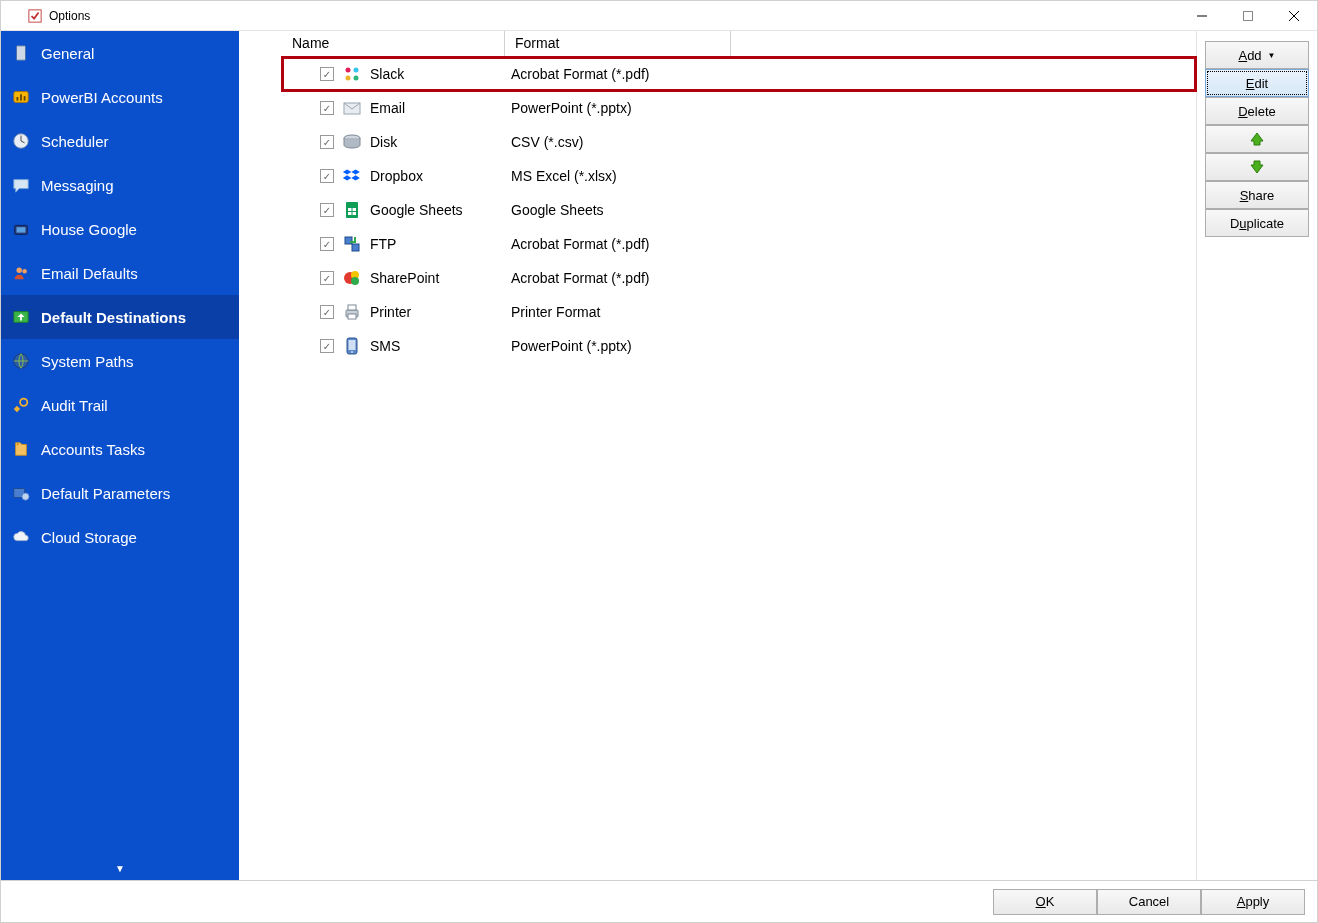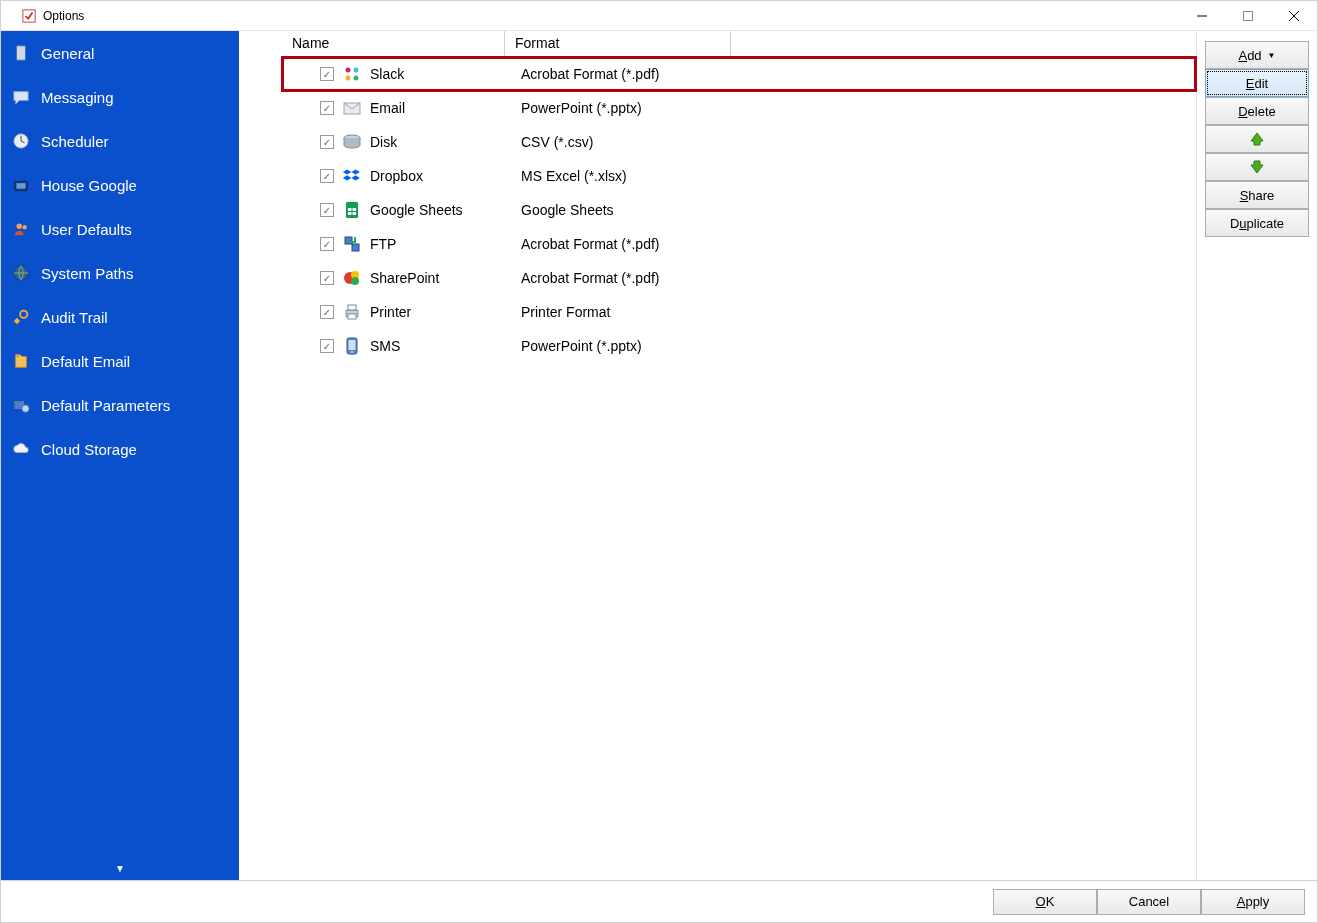--- a/index.html
+++ b/index.html
@@ -1,19 +1,19 @@
 <!DOCTYPE html>
 <html><head>
 <meta charset="utf-8">
 <style>
 * { box-sizing: border-box; margin: 0; padding: 0; }
 body { font-family: "Segoe UI", Tahoma, sans-serif; font-size: 13px; background: #fff; width: 1318px; height: 923px; overflow: hidden; border: 1px solid #d0d0d0; }
 
 
-.titlebar { height: 30px; display: flex; align-items: center; padding: 0 0 0 20px; background: #fff; border-bottom: 1px solid #e5e5e5; }
+.titlebar { height: 30px; display: flex; align-items: center; padding: 0 0 0 26px; background: #fff; border-bottom: 1px solid #e5e5e5; }
 .titlebar .app-icon { width: 16px; height: 16px; margin-right: 6px; display: inline-flex; align-items: center; justify-content: center; }
 .titlebar .title { font-size: 12px; color: #000; }
 .titlebar-spacer { flex: 1; }
 .titlebar-btn { width: 46px; height: 30px; display: flex; align-items: center; justify-content: center; color: #333; cursor: default; }
 
 
 .content { display: flex; height: calc(100% - 30px - 42px); }
 .sidebar { width: 238px; background: #0a4fcc; color: #fff; display: flex; flex-direction: column; }
 .sidebar-item { display: flex; align-items: center; height: 44px; padding: 0 10px; cursor: default; font-size: 15px; }
 .sidebar-item .sb-icon { width: 20px; height: 20px; margin-right: 10px; display: inline-flex; align-items: center; justify-content: center; }
@@ -26,21 +26,21 @@
 .table-header { display: flex; height: 26px; background: #fff; border-bottom: 1px solid #d0d0d0; font-size: 14px; color: #000; }
 .th { padding: 4px 10px; border-right: 1px solid #d0d0d0; }
 .th.name-col { width: 223px; }
 .th.fmt-col { width: 226px; }
 .th.blank-col { flex: 1; border-right: none; }
 
 .table-body { }
 .row { display: flex; height: 34px; align-items: center; }
 .cell { display: flex; align-items: center; font-size: 14px; color: #000; }
 .cell.name-col { width: 223px; padding-left: 38px; }
-.cell.fmt-col { width: 226px; padding-left: 6px; margin-left: 10px; }
+.cell.fmt-col { width: 226px; padding-left: 6px; }
 .row-check { width: 14px; height: 14px; border: 1px solid #999; background: #fff; display: inline-flex; align-items: center; justify-content: center; margin-right: 8px; font-size: 10px; color: #666; }
 .row-icon { width: 20px; height: 20px; margin-right: 8px; display: inline-flex; align-items: center; justify-content: center; }
 .row.highlighted { outline: 3px solid #b00010; outline-offset: -2px; }
 
 .right-panel { width: 120px; padding: 10px 8px; }
 .panel-btn { width: 100%; height: 28px; border: 1px solid #adadad; background: linear-gradient(#f8f8f8, #e9e9e9); font-size: 13px; color: #000; cursor: default; display: flex; align-items: center; justify-content: center; }
 .panel-btn .drop-caret { margin-left: 6px; font-size: 8px; }
 .panel-btn.icon-only svg { width: 16px; height: 16px; }
 .ul { text-decoration: underline; }
 .panel-btn.focused { outline: 1px dotted #000; outline-offset: -3px; border:1px solid #7aa6d8; background: linear-gradient(#eaf3fb,#d6e8f7); }
@@ -86,53 +86,73 @@
         <span class="sb-icon">
           <svg viewBox="0 0 20 20" width="18" height="18">
             <rect x="5" y="2" width="10" height="16" fill="#cfd8e6" stroke="#4a6ea5" rx="1"></rect>
           </svg>
         </span>
         <span>General</span>
       </div>
       <div class="sidebar-item">
         <span class="sb-icon">
           <svg viewBox="0 0 20 20" width="18" height="18">
-            <path d="M2 4h16v10H8l-4 4V14H2z" fill="#d7e6f5" stroke="#6fa1d6"></path>
-          </svg>
-        </span>
-        <span>Messaging</span>
+            <rect x="2" y="4" width="16" height="12" fill="#f7b500" stroke="#b07400" rx="2"></rect>
+            <rect x="5" y="10" width="2" height="4" fill="#634300"></rect>
+            <rect x="9" y="7" width="2" height="7" fill="#634300"></rect>
+            <rect x="13" y="9" width="2" height="5" fill="#634300"></rect>
+          </svg>
+        </span>
+        <span>PowerBI Accounts</span>
       </div>
       <div class="sidebar-item">
         <span class="sb-icon">
           <svg viewBox="0 0 20 20" width="18" height="18">
             <circle cx="10" cy="10" r="8" fill="#e8eef5" stroke="#7f96b3"></circle>
             <line x1="10" y1="10" x2="10" y2="4" stroke="#333"></line>
             <line x1="10" y1="10" x2="14" y2="12" stroke="#333"></line>
           </svg>
         </span>
         <span>Scheduler</span>
       </div>
       <div class="sidebar-item">
         <span class="sb-icon">
           <svg viewBox="0 0 20 20" width="18" height="18">
+            <path d="M2 4h16v10H8l-4 4V14H2z" fill="#d7e6f5" stroke="#6fa1d6"></path>
+          </svg>
+        </span>
+        <span>Messaging</span>
+      </div>
+      <div class="sidebar-item">
+        <span class="sb-icon">
+          <svg viewBox="0 0 20 20" width="18" height="18">
             <rect x="3" y="6" width="14" height="10" fill="#2a3d7a" stroke="#0d1f4f" rx="1"></rect>
             <rect x="5" y="8" width="10" height="6" fill="#5aa0e0"></rect>
           </svg>
         </span>
         <span>House Google</span>
       </div>
       <div class="sidebar-item">
         <span class="sb-icon">
           <svg viewBox="0 0 20 20" width="18" height="18">
             <circle cx="8" cy="7" r="3" fill="#f0a060"></circle>
             <path d="M3 17c0-3 2-5 5-5s5 2 5 5" fill="#d05030"></path>
             <circle cx="14" cy="8" r="2.5" fill="#f0a060"></circle>
           </svg>
         </span>
-        <span>User Defaults</span>
+        <span>Email Defaults</span>
+      </div>
+      <div class="sidebar-item active">
+        <span class="sb-icon">
+          <svg viewBox="0 0 20 20" width="18" height="18">
+            <rect x="2" y="4" width="16" height="12" fill="#3bb54a" stroke="#1a7d28" rx="1"></rect>
+            <path d="M10 6l-4 4h3v4h2v-4h3z" fill="#fff"></path>
+          </svg>
+        </span>
+        <span>Default Destinations</span>
       </div>
       <div class="sidebar-item">
         <span class="sb-icon">
           <svg viewBox="0 0 20 20" width="18" height="18">
             <circle cx="10" cy="10" r="8" fill="#2d5da8" stroke="#183a6b"></circle>
             <path d="M2 10h16M10 2c3 4 3 12 0 16M10 2c-3 4-3 12 0 16" stroke="#8fc146" fill="none"></path>
           </svg>
         </span>
         <span>System Paths</span>
       </div>
@@ -145,21 +165,21 @@
         </span>
         <span>Audit Trail</span>
       </div>
       <div class="sidebar-item">
         <span class="sb-icon">
           <svg viewBox="0 0 20 20" width="18" height="18">
             <path d="M4 3h5l2 2h5v12H4z" fill="#f5c060" stroke="#c89020"></path>
             <path d="M6 3l-1 3 3-1" fill="#d8862a"></path>
           </svg>
         </span>
-        <span>Default Email</span>
+        <span>Accounts Tasks</span>
       </div>
       <div class="sidebar-item">
         <span class="sb-icon">
           <svg viewBox="0 0 20 20" width="18" height="18">
             <rect x="2" y="5" width="12" height="10" fill="#4a7fcf" stroke="#1e4a8a" rx="1"></rect>
             <circle cx="15" cy="14" r="4" fill="#c0d4ef" stroke="#4a7fcf"></circle>
           </svg>
         </span>
         <span>Default Parameters</span>
       </div>

